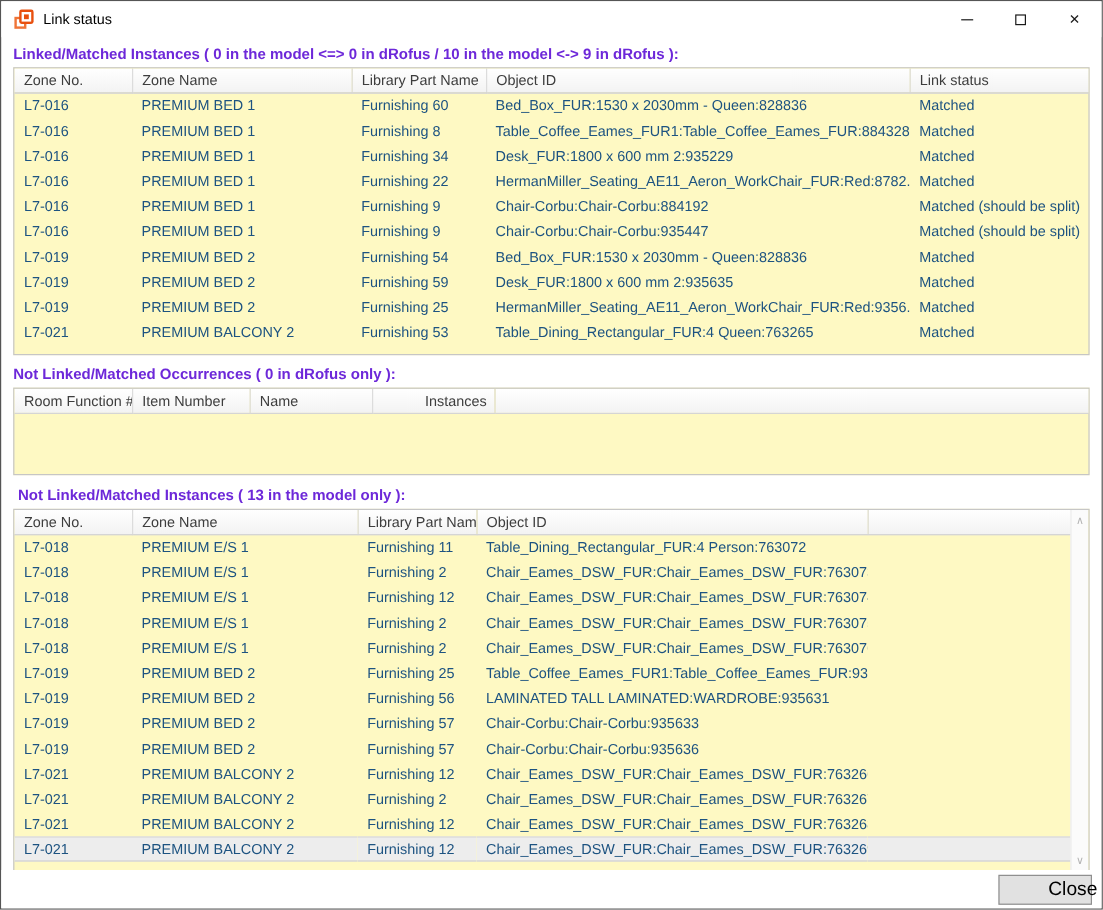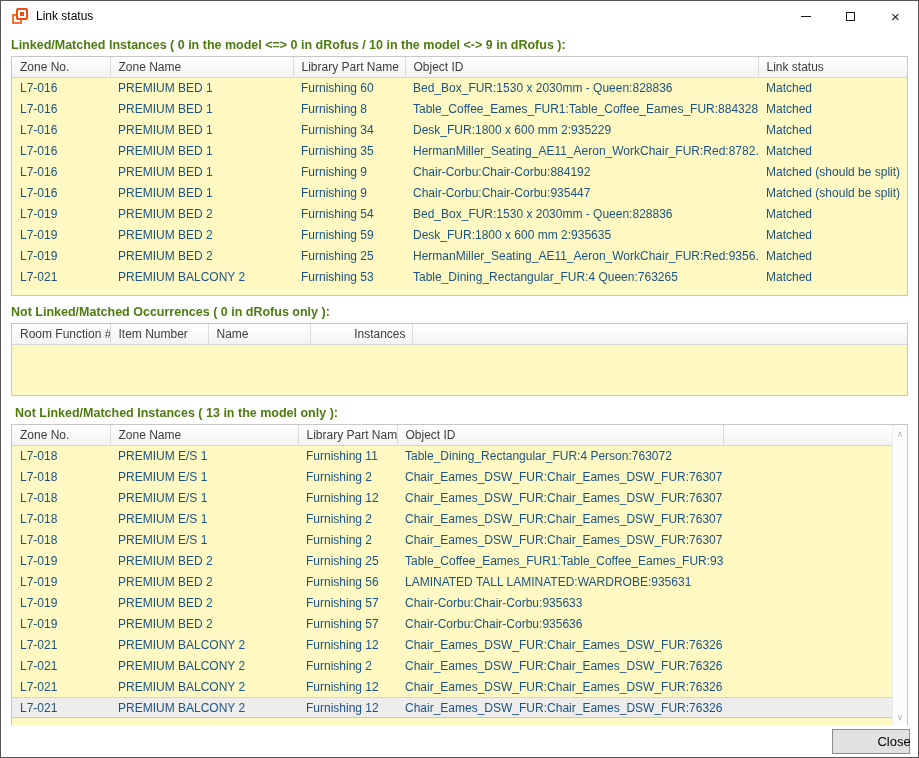--- a/index.html
+++ b/index.html
@@ -15,21 +15,21 @@
   .app-icon .layer-back { position:absolute; left:0; bottom:0; width:10px; height:10px; border:2px solid #ef7437; background:#ffffff; }
   .app-icon .layer-front { position:absolute; right:0; top:0; width:12px; height:12px; background:#e8500f; border-radius:2px; }
   .app-icon .layer-front::after { content:""; position:absolute; left:2px; top:2px; right:2px; bottom:2px; border:2px solid #ffffff; }
   .win-title { margin-left:8px; font-size:12px; color:#000000; }
   .caption-btns { position:absolute; right:0; top:0; height:30px; display:flex; }
   .caption-btn { width:45px; height:30px; display:flex; align-items:center; justify-content:center; cursor:default; }
   .glyph-min { width:10px; height:0; border-top:1px solid #1a1a1a; }
   .glyph-max { width:9px; height:9px; border:1px solid #1a1a1a; }
   .glyph-close { font-size:15px; line-height:15px; color:#1a1a1a; }
   
-  .section-label { margin:7px 10px 3px 10px; font-size:12.5px; font-weight:600; color:#4d7c0f; line-height:15px; white-space:nowrap; }
+  .section-label { margin:7px 10px 3px 10px; font-size:12.5px; font-weight:600; color:#6d28d9; line-height:15px; white-space:nowrap; }
   .section-label b { font-weight:700; }
   .section-label.s2 { margin-top:9px; }
   .section-label.s3 { margin-top:10px;margin-left:14px; }
   
   .tbl-wrap { margin:0 10px; border:1px solid #c6c6c6; background:#fef9c3; position:relative; overflow:hidden; }
   .tbl-wrap.t1 { height:240px; }
   .tbl-wrap.t2 { height:73px; }
   .tbl-wrap.t3 { height:304px; }
   table { border-collapse:collapse; table-layout:fixed; width:898px; }
   .t3 table { width:883px; }
@@ -48,21 +48,21 @@
   tr.selected td { background:#ededed; box-shadow:inset 0 1px 0 #d4d4d4, inset 0 -1px 0 #c9c9c9; }
   
   .vscroll { position:absolute; top:0; right:0; width:15px; height:100%; background:#fbfbfb; border-left:1px solid #ececec; }
   .vscroll .arr { position:absolute; left:0; width:100%; text-align:center; font-size:9px; color:#b3b3b3; height:15px; line-height:15px; }
   .vscroll .arr.up { top:2px; }
   .vscroll .arr.down { bottom:2px; }
   
   .footer { position:absolute; bottom:0; left:0; right:0; height:32px; background:#ffffff; }
   .close-btn {
     position:absolute; right:8px; top:4px; width:78px; height:25px;
-    background:#e1e1e1; border:1px solid #8f8f8f; font-size:13px; color:#000;
+    background:#e1e1e1; border:1px solid #8f8f8f; font-size:16px; color:#000;
     display:flex; align-items:center; justify-content:center; cursor:default;
     font-family:inherit;
     padding-left:46px;
   }
 </style>
 </head>
 <body>
 
 <div class="titlebar">
   <div class="app-icon">
@@ -123,21 +123,21 @@
         <tr>
           <td>L7-016</td>
           <td>PREMIUM BED 1</td>
           <td>Furnishing 34</td>
           <td>Desk_FUR:1800 x 600  mm 2:935229</td>
           <td>Matched</td>
         </tr>
         <tr>
           <td>L7-016</td>
           <td>PREMIUM BED 1</td>
-          <td>Furnishing 35</td>
+          <td>Furnishing 22</td>
           <td>HermanMiller_Seating_AE11_Aeron_WorkChair_FUR:Red:8782...</td>
           <td>Matched</td>
         </tr>
         <tr>
           <td>L7-016</td>
           <td>PREMIUM BED 1</td>
           <td>Furnishing 9</td>
           <td>Chair-Corbu:Chair-Corbu:884192</td>
           <td>Matched (should be split)</td>
         </tr>

